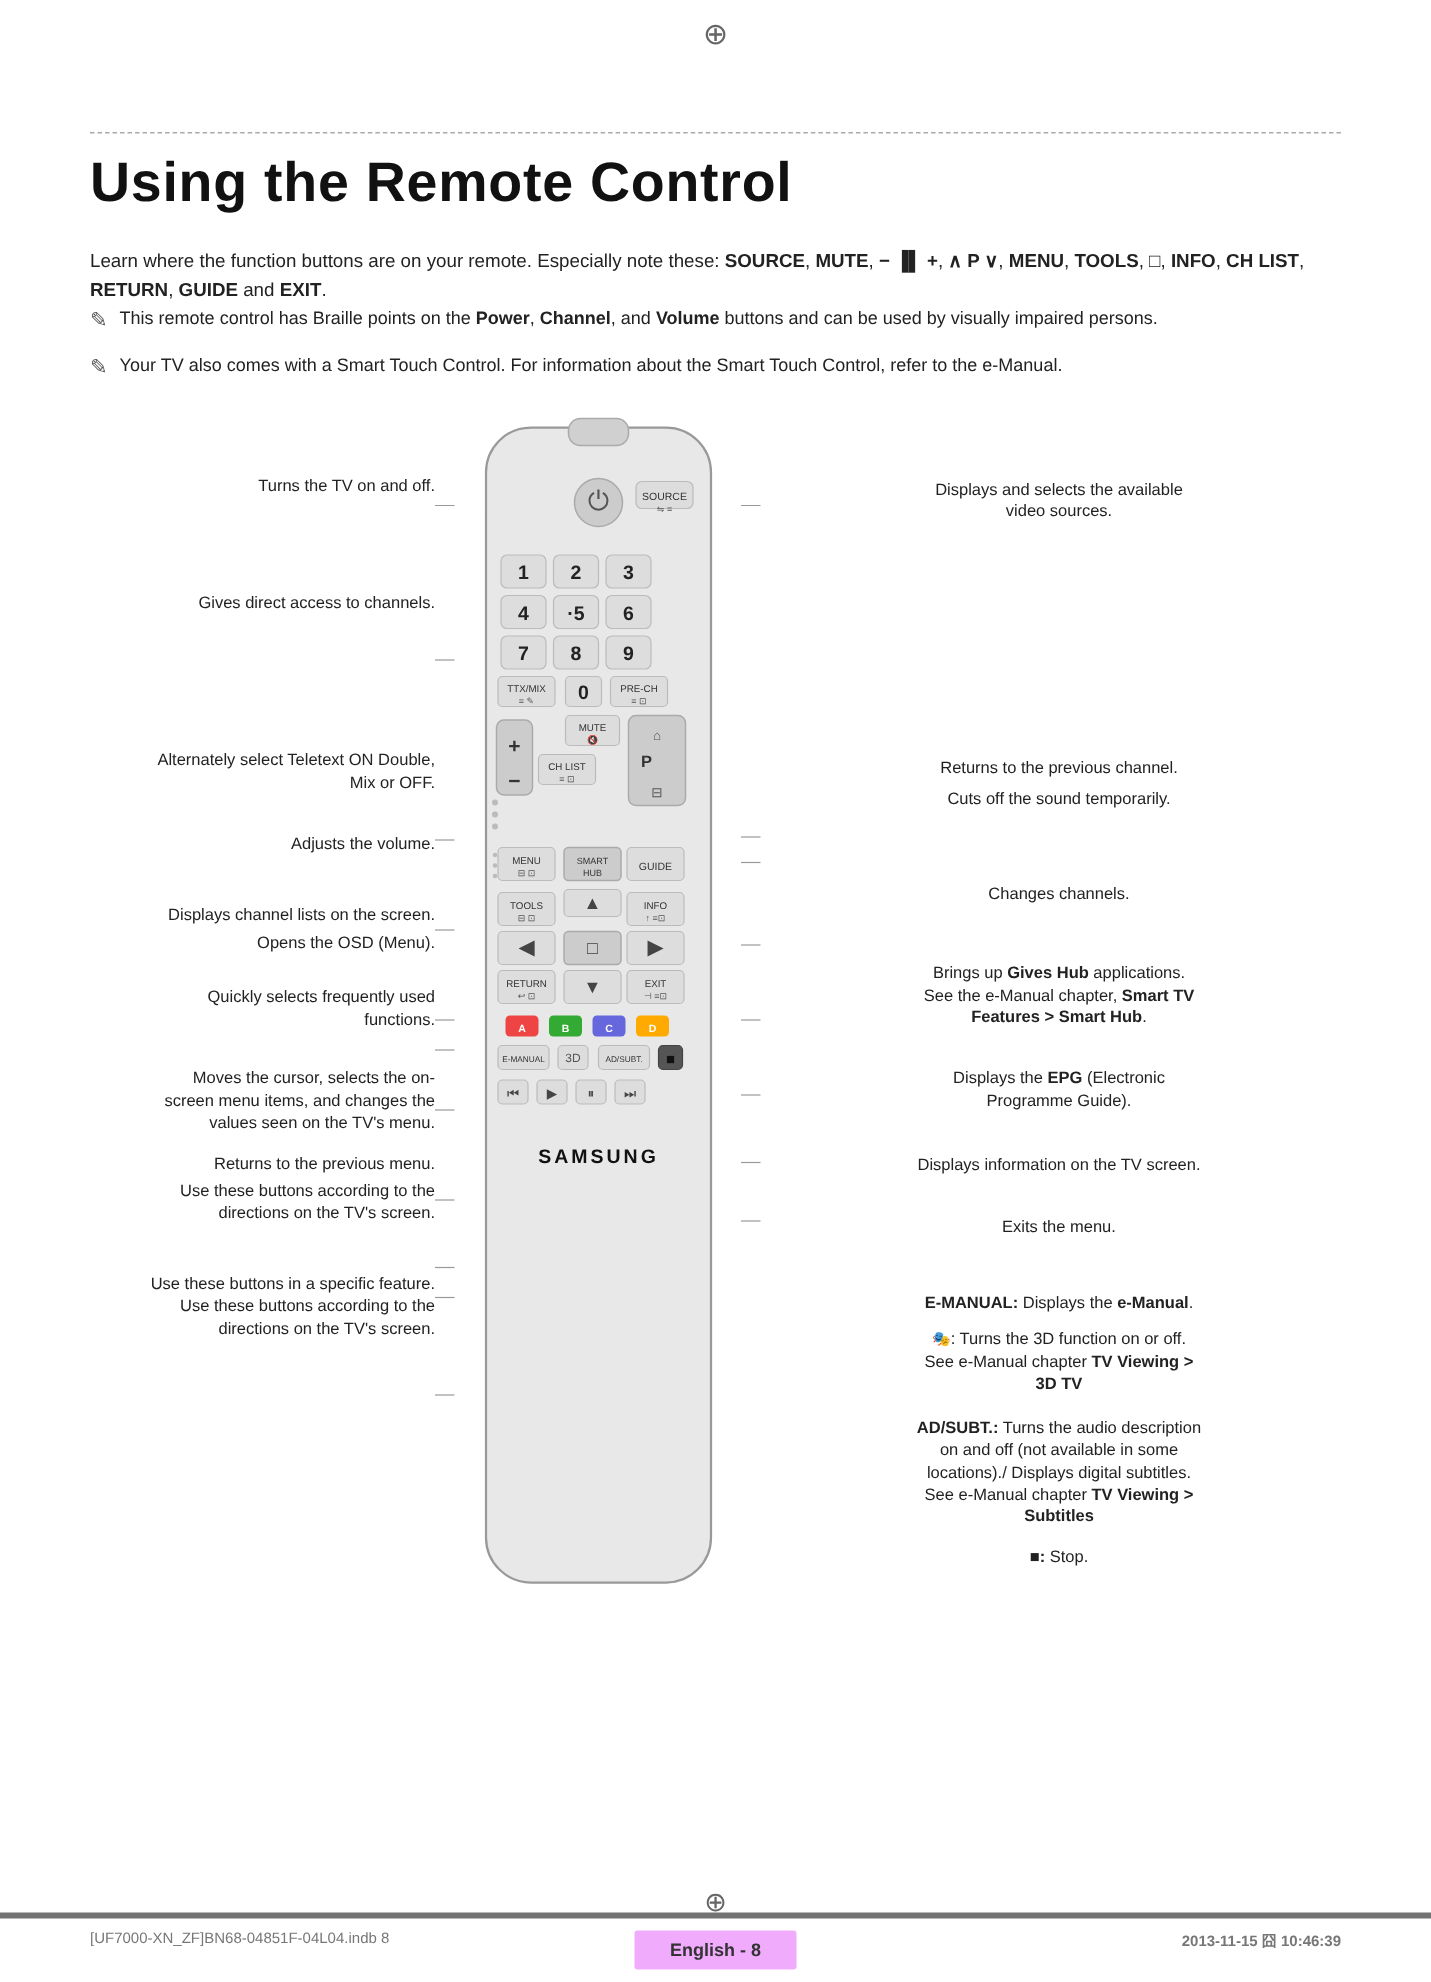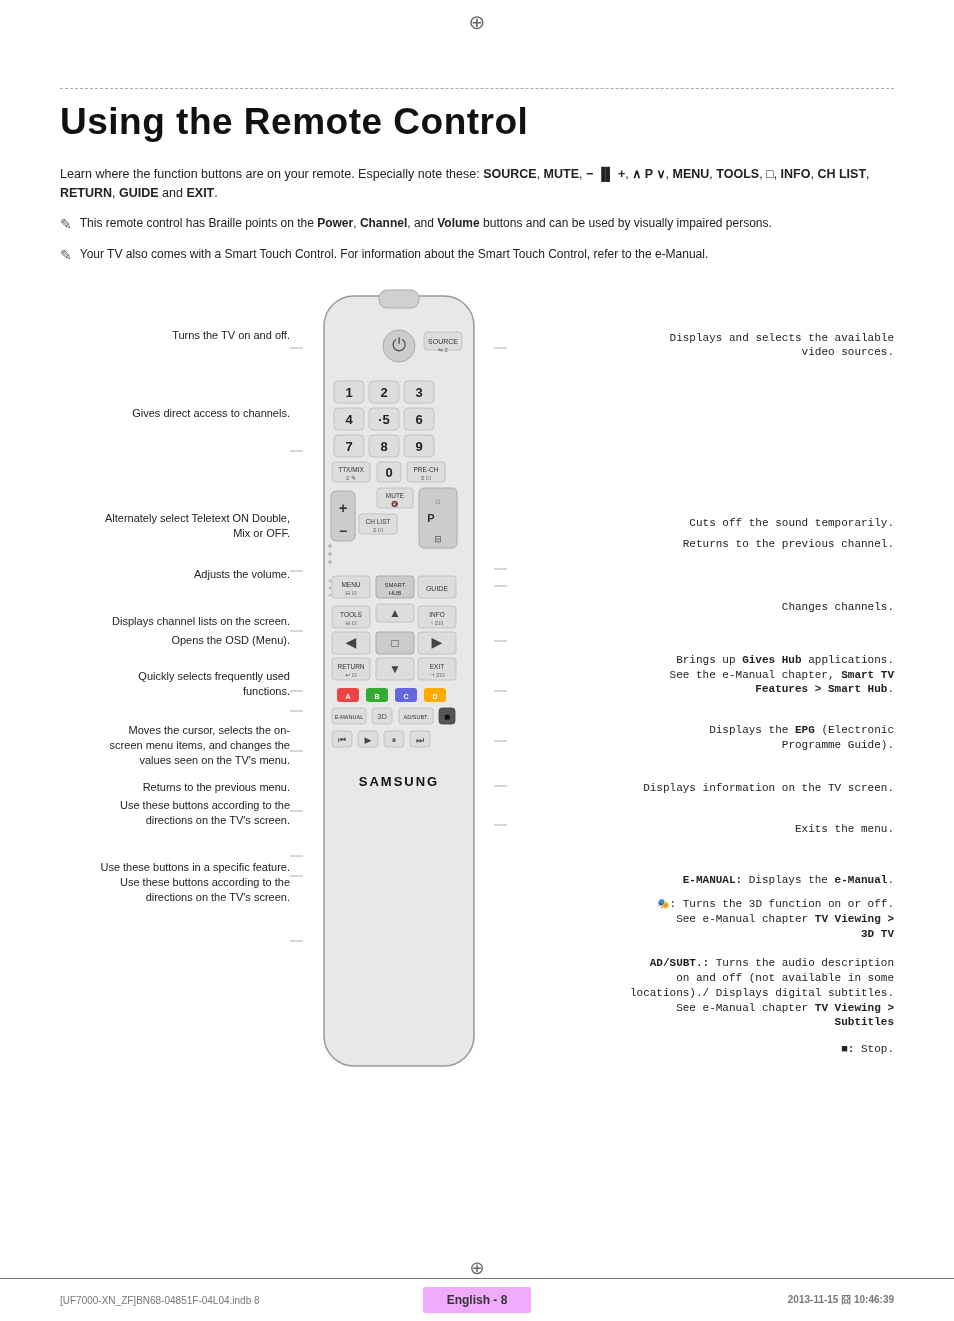--- a/index.html
+++ b/index.html
@@ -24,21 +24,21 @@
     .page-title {
       font-size: 37px;
       font-weight: bold;
       color: #111;
       margin-bottom: 22px;
       letter-spacing: 0.5px;
     }
 
     .intro-text {
       font-size: 12.5px;
-      margin-bottom: 11px;
+      margin-bottom: 0;
       line-height: 1.5;
     }
 
     .note {
       display: flex;
       align-items: flex-start;
       margin-bottom: 10px;
       font-size: 12px;
       line-height: 1.5;
     }
@@ -49,23 +49,23 @@
       flex-shrink: 0;
       color: #555;
     }
 
     
     .page-footer {
       position: absolute;
       bottom: 0;
       left: 0;
       right: 0;
-      border-top: 1px solid #737373;
+      border-top: 4px solid #737373;
       display: flex;
-      align-items: center;
+      align-items: flex-start;
       justify-content: center;
       padding: 8px 60px;
       font-size: 11px;
       color: #555;
     }
 
     .footer-left {
       position: absolute;
       left: 60px;
       font-size: 10px;
@@ -124,26 +124,25 @@
 
     .ann-item-left {
       text-align: right;
       margin-bottom: 4px;
       color: #222;
       font-size: 11px;
       line-height: 1.35;
     }
 
     .ann-item-right {
-      text-align: right;
+      text-align: center;
       margin-bottom: 6px;
       color: #222;
       font-size: 11px;
       line-height: 1.35;
-      font-family: Liberation Mono, monospace;
     }
 
     
     hr.dashed {
       border: none;
       border-top: 1.5px dashed #aaa;
       margin-bottom: 12px;
     }
   </style>
 </head>
@@ -376,22 +375,22 @@
         <line x1="0" y1="465" x2="13" y2="465" stroke="#999" stroke-width="0.8"></line>
         <line x1="0" y1="510" x2="13" y2="510" stroke="#999" stroke-width="0.8"></line>
         <line x1="0" y1="549" x2="13" y2="549" stroke="#999" stroke-width="0.8"></line>
       </svg>
     </div>
 
     <div class="right-ann-block">
       <div style="height: 55px;"></div>
       <div class="ann-item-right">Displays and selects the available<br>video sources.</div>
       <div style="height: 150px;"></div>
+      <div class="ann-item-right">Returns to the previous channel.</div>
       <div class="ann-item-right">Cuts off the sound temporarily.</div>
-      <div class="ann-item-right">Returns to the previous channel.</div>
       <div style="height: 42px;"></div>
       <div class="ann-item-right">Changes channels.</div>
       <div style="height: 32px;"></div>
       <div class="ann-item-right">Brings up <b>Gives Hub</b> applications.<br>See the e-Manual chapter, <b>Smart TV<br>Features &gt; Smart Hub</b>.</div>
       <div style="height: 20px;"></div>
       <div class="ann-item-right">Displays the <b>EPG</b> (Electronic<br>Programme Guide).</div>
       <div style="height: 22px;"></div>
       <div class="ann-item-right">Displays information on the TV screen.</div>
       <div style="height: 20px;"></div>
       <div class="ann-item-right">Exits the menu.</div>

